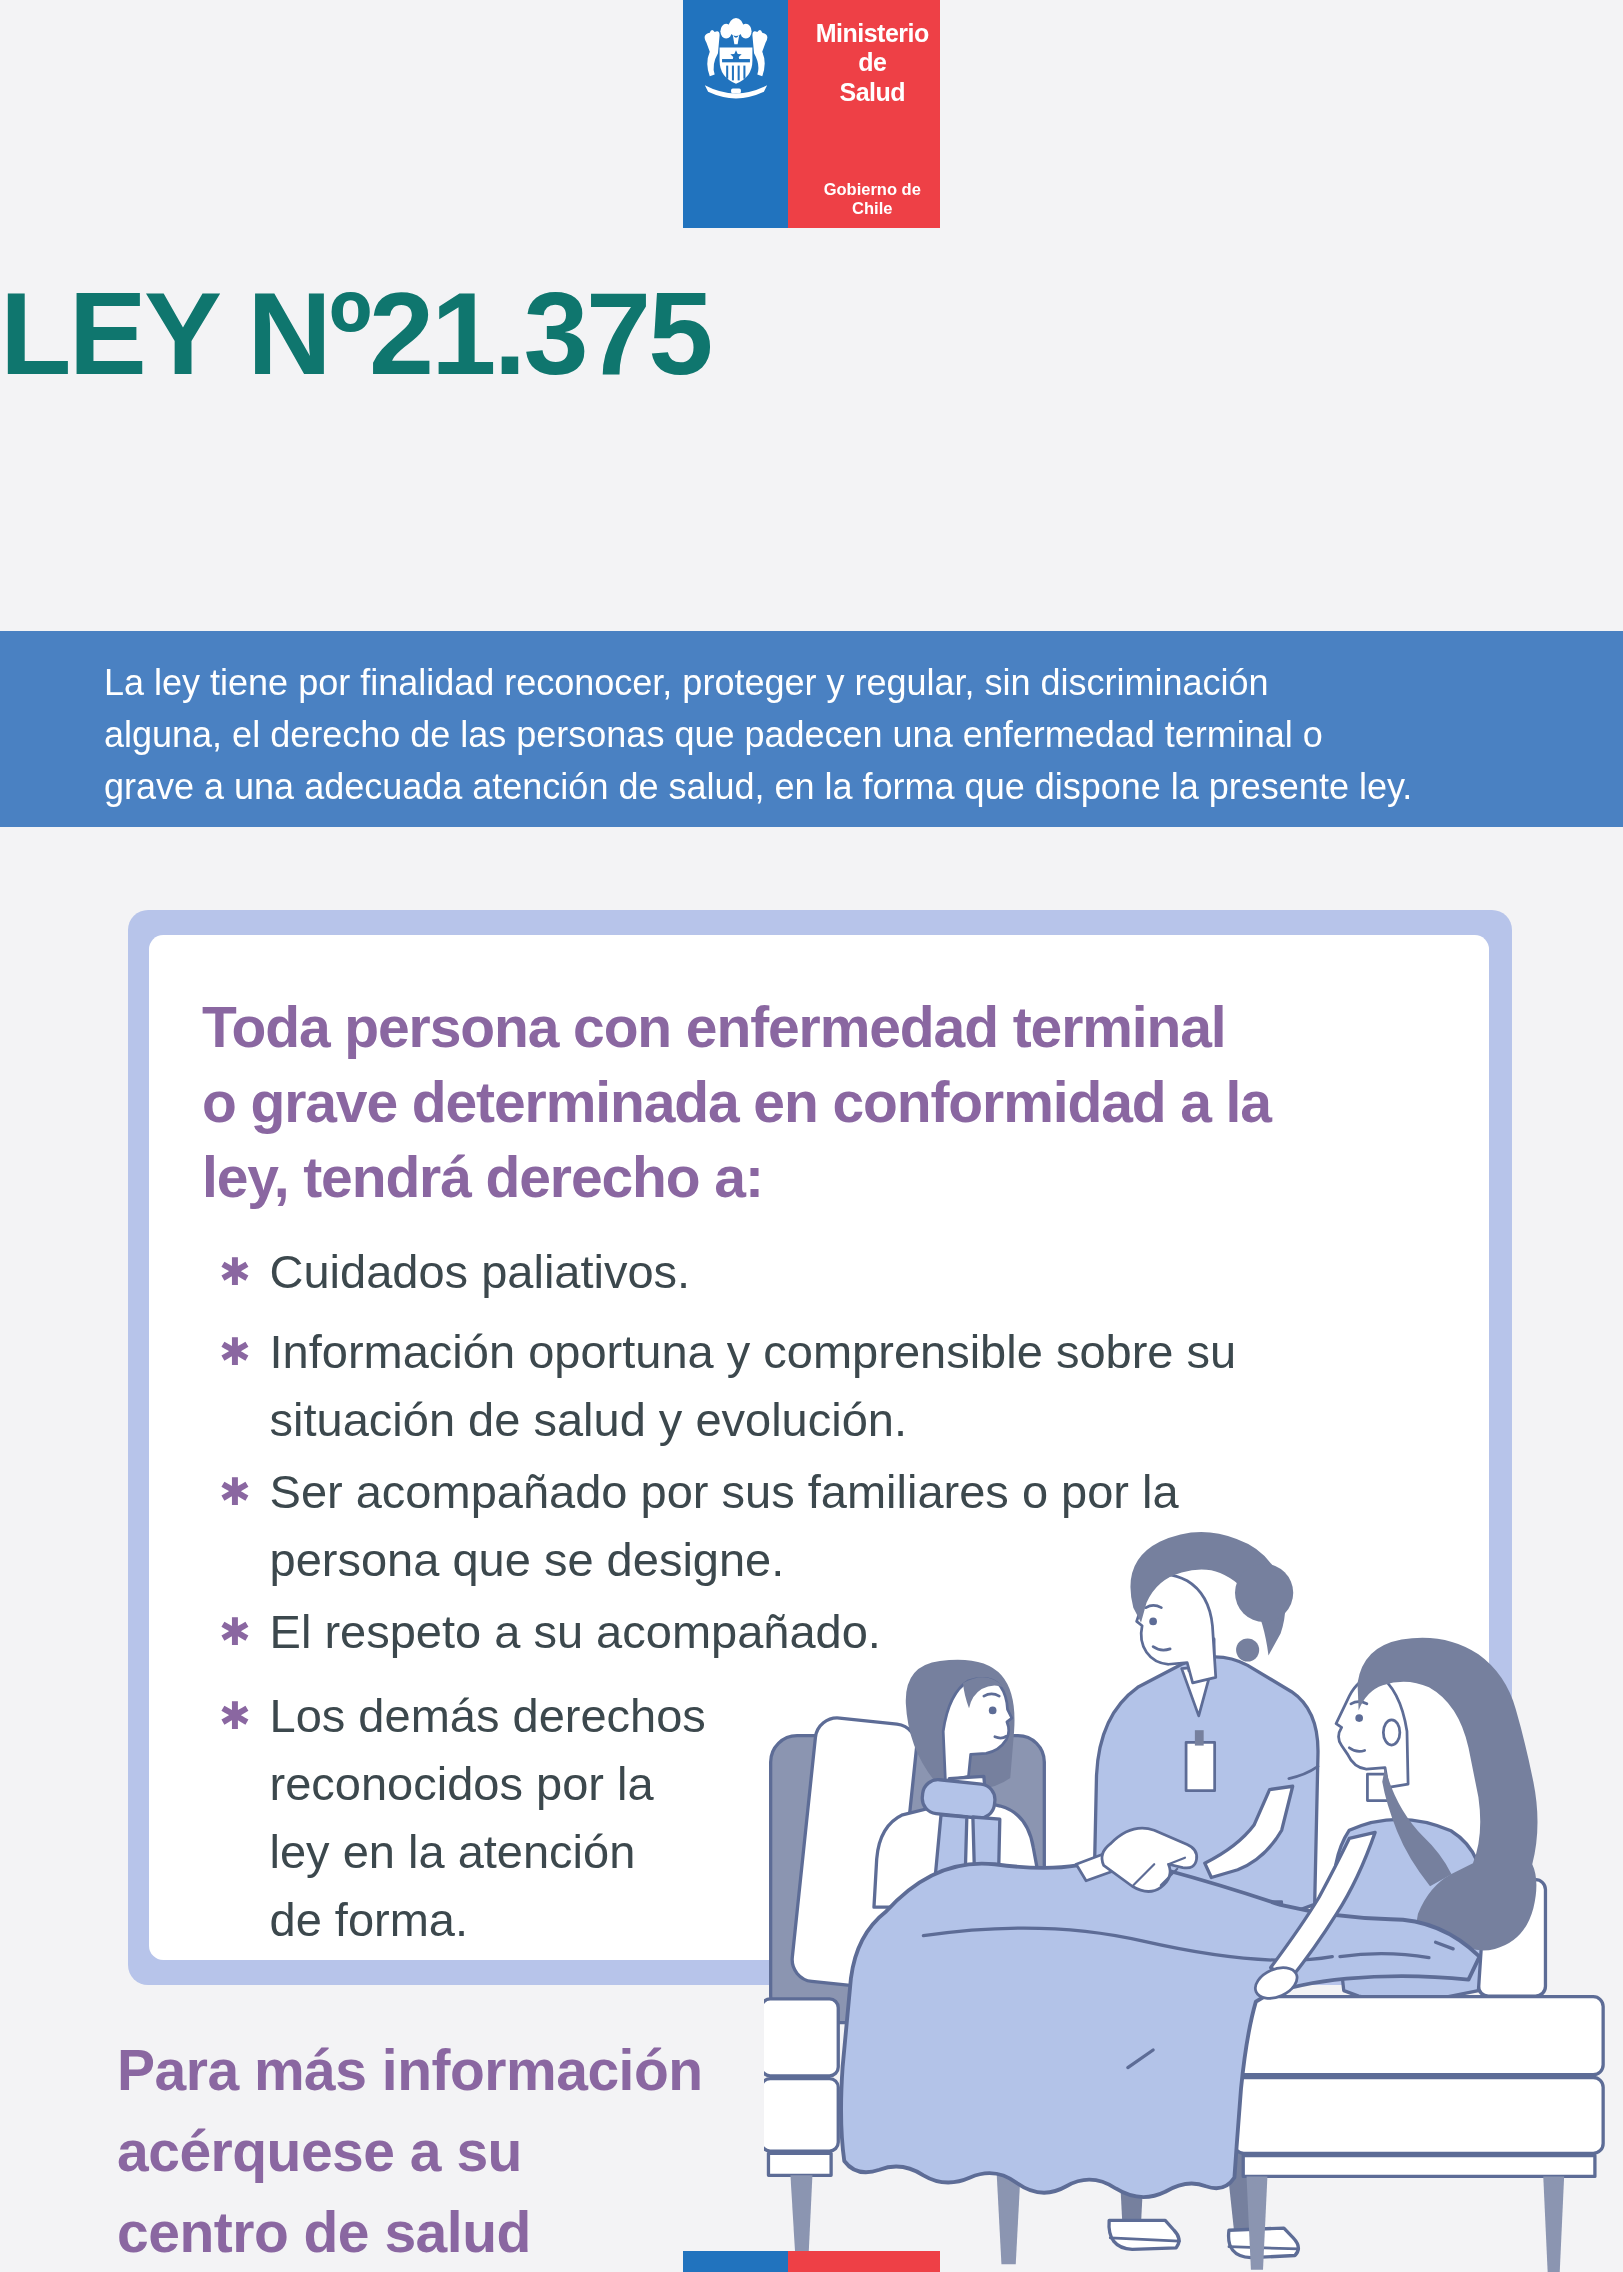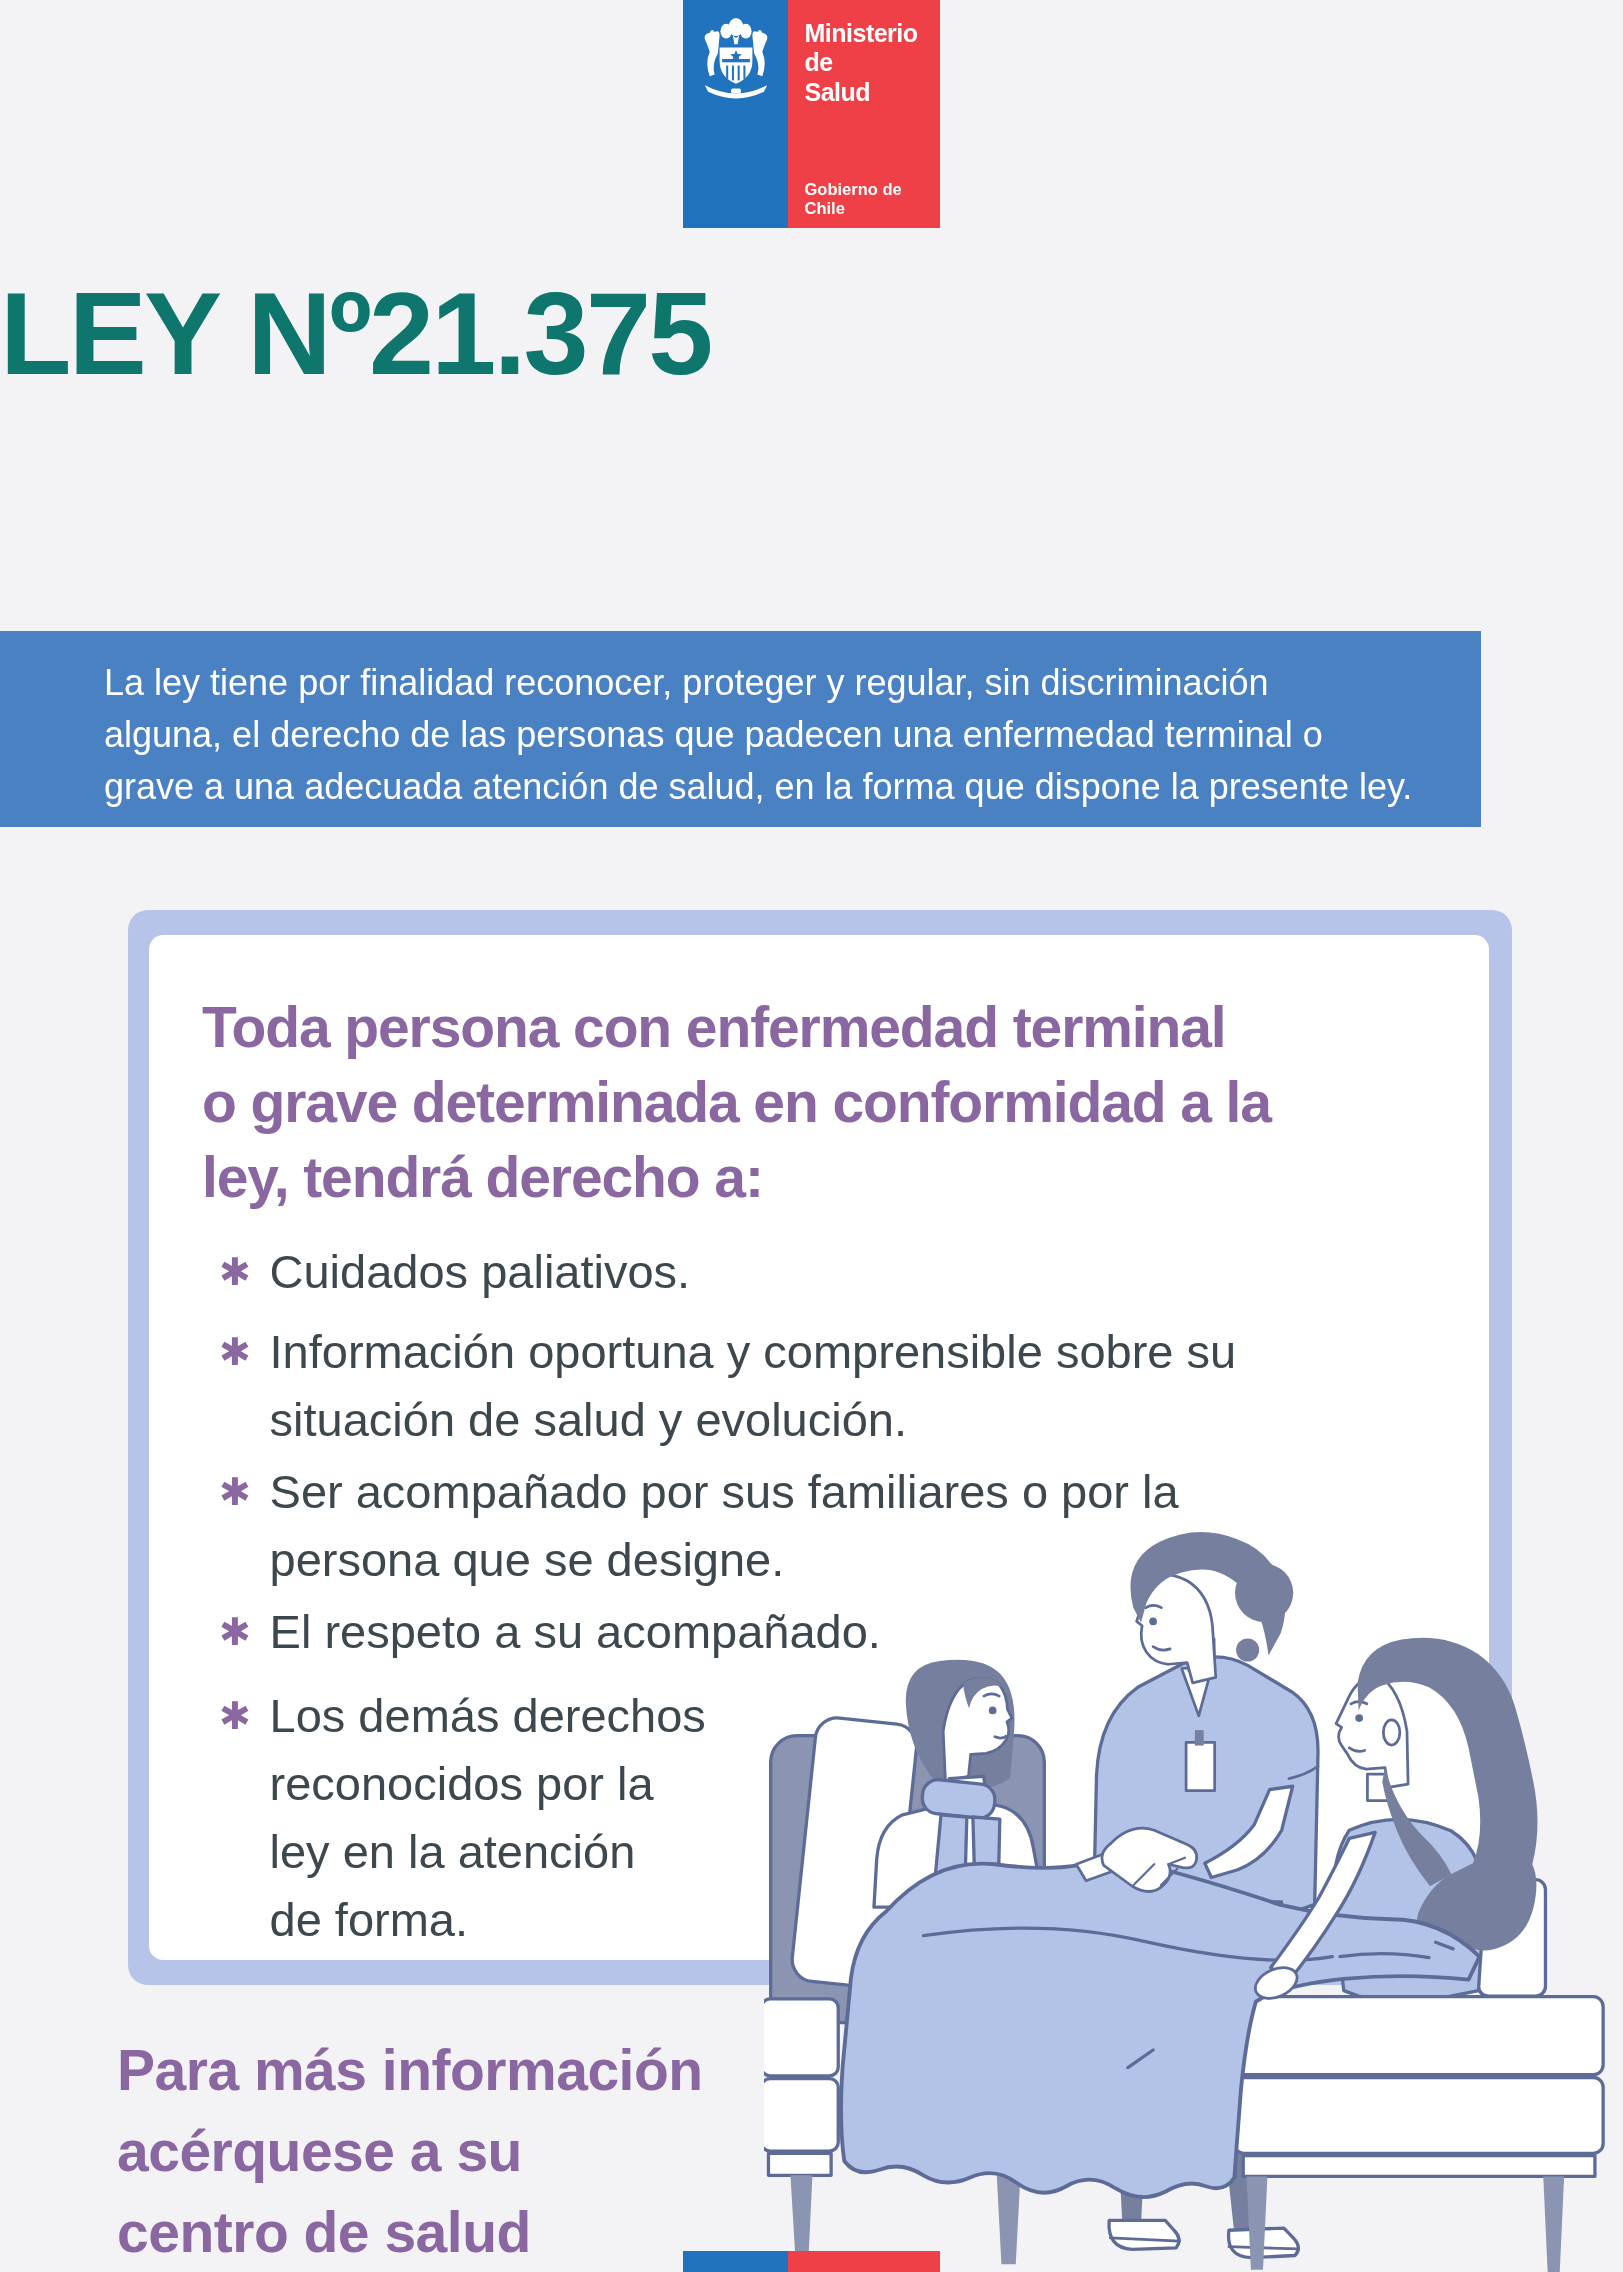--- a/index.html
+++ b/index.html
@@ -3,33 +3,33 @@
 <meta charset="utf-8">
 <style>
   html,body{margin:0;padding:0;background:#e8e8ea;}
   #page{position:relative;width:1623px;height:2273px;background:#F3F3F5;overflow:hidden;
         font-family:"Liberation Sans",sans-serif;}
   .pre{white-space:pre-line;}
 
   
   #gov-logo{position:absolute;left:683px;top:0;width:257px;height:228px;display:flex;}
   #gov-logo .blue{width:105px;background:#2173BE;display:flex;align-items:flex-start;justify-content:center;}
-  #gov-logo .red{width:152px;background:#EE4046;position:relative;}
+  #gov-logo .red{width:152px;background:#EE4046;position:relative;text-align:center;}
   #gov-logo .ministry{position:absolute;left:16.5px;top:18.7px;color:#fff;font-weight:bold;
         font-size:25px;line-height:1.18;letter-spacing:-0.5px;}
   #gov-logo .government{position:absolute;left:16.5px;bottom:10px;color:#fff;font-weight:bold;font-size:16.5px;}
 
   
   #main-title{position:absolute;left:0;top:275px;width:100%;
         color:#0f766e;font-size:117px;font-weight:bold;letter-spacing:-2.7px;line-height:1;}
   #subtitle{position:absolute;left:0;top:424px;width:100%;text-align:center;
         color:#1E70B8;font-size:48px;font-weight:bold;line-height:1.3;letter-spacing:-0.5px;}
 
   
-  #intro-band{position:absolute;left:0;top:631px;width:1481px;height:196px;background:#4A81C2;}
+  #intro-band{position:absolute;left:0;top:631px;width:1623px;height:196px;background:#4A81C2;}
   #intro-band .txt{position:absolute;left:104px;top:26px;color:#FFFFFF;font-size:36px;line-height:1.44;}
 
   
   #rights-card{position:absolute;left:128px;top:910px;width:1384px;height:1075px;
         background:#B7C4EA;border-radius:20px;}
   #rights-card .inner{position:absolute;left:21.4px;top:25px;width:1340px;height:1025px;
         background:#FFFFFF;border-radius:14.3px;}
   #card-heading{position:absolute;left:202px;top:990px;color:#8A67A1;font-weight:bold;
         font-size:57px;line-height:1.32;letter-spacing:-1.1px;}
   .bullet{position:absolute;left:219px;display:flex;color:#3C484D;font-size:47px;line-height:1.45;}

